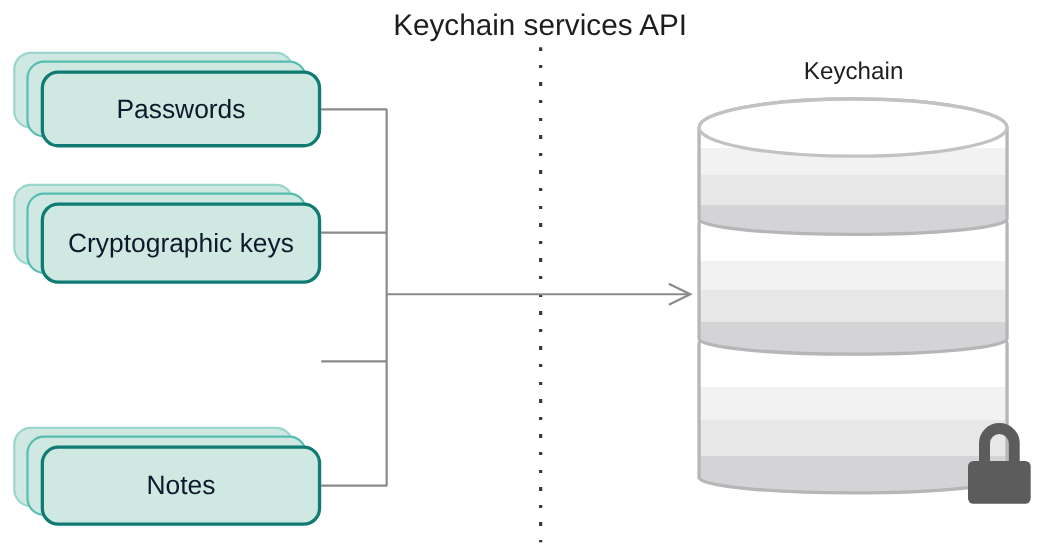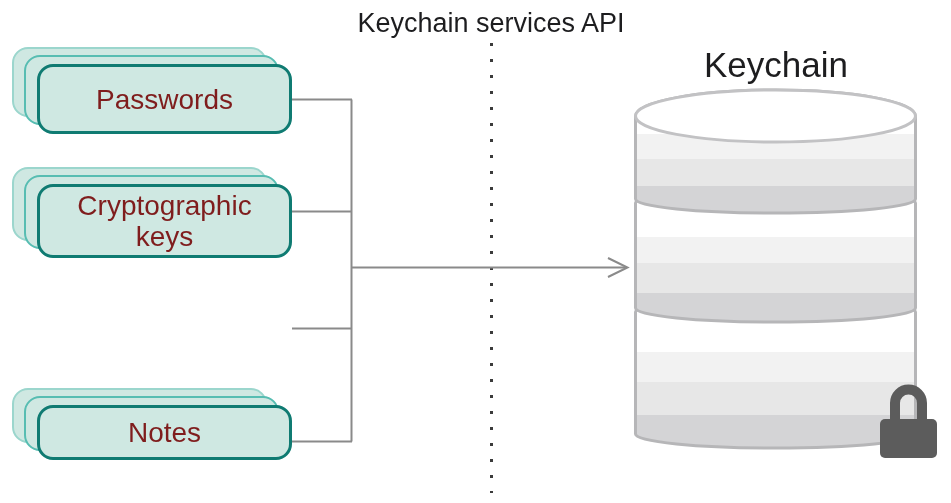--- a/index.html
+++ b/index.html
@@ -6,39 +6,39 @@
   .canvas{
     position:relative;width:951px;height:503px;background:#ffffff;overflow:hidden;
     font-family:Liberation Sans, sans-serif;color:#1d1d1f;
   }
   .title{
     position:absolute;left:491px;top:8px;transform:translateX(-50%);
     font-size:27px;line-height:30px;white-space:nowrap;color:#1d1d1f;
   }
   .keychain-label{
     position:absolute;left:776px;top:50px;transform:translateX(-50%);
-    font-size:35px;line-height:30px;white-space:nowrap;color:#1d1d1f;
+    font-size:22px;line-height:30px;white-space:nowrap;color:#1d1d1f;
   }
   .dotted-line{
     position:absolute;left:490px;top:43px;width:3px;height:450px;
     background:repeating-linear-gradient(to bottom,#3b3b3b 0 3px,transparent 3px 16px);
   }
   .connectors{position:absolute;left:0;top:0;}
   .card-group{position:absolute;width:255px;}
   .card{
     position:absolute;left:0;top:0;width:100%;height:100%;
     border-radius:16px;background:#cfe8e2;box-sizing:border-box;
   }
   .card.back2{transform:translate(-25px,-17px);border:2px solid #9bd6cd;}
   .card.back1{transform:translate(-13px,-9px);border:2px solid #57bdb2;}
   .card.front{
     border:3px solid #0f7b72;
     display:flex;align-items:center;justify-content:center;text-align:center;
   }
-  .card-label{font-size:28px;line-height:31px;color:#7f1d1d;padding:0 14px;}
+  .card-label{font-size:24px;line-height:31px;color:#0f172a;padding:0 14px;}
   .db-svg{position:absolute;left:620px;top:45px;}
 </style>
 </head>
 <body>
 
 <div class="canvas">
 
   <div class="title">Keychain services API</div>
 
   <div class="dotted-line"></div>
@@ -61,21 +61,21 @@
 
   <div class="card-group" style="left:37px;top:174px;height:74px;margin-top:10px;">
     <div class="card back2"></div>
     <div class="card back1"></div>
     <div class="card front">
       <span class="card-label">Cryptographic keys</span>
     </div>
   </div>
 
 
-  <div class="card-group" style="left:37px;top:405px;height:55px;">
+  <div class="card-group" style="left:37px;top:405px;height:73px;">
     <div class="card back2"></div>
     <div class="card back1"></div>
     <div class="card front">
       <span class="card-label">Notes</span>
     </div>
   </div>
 
   <div class="keychain-label">Keychain</div>
 
   <svg class="db-svg" width="331" height="425" viewBox="0 0 331 425">

